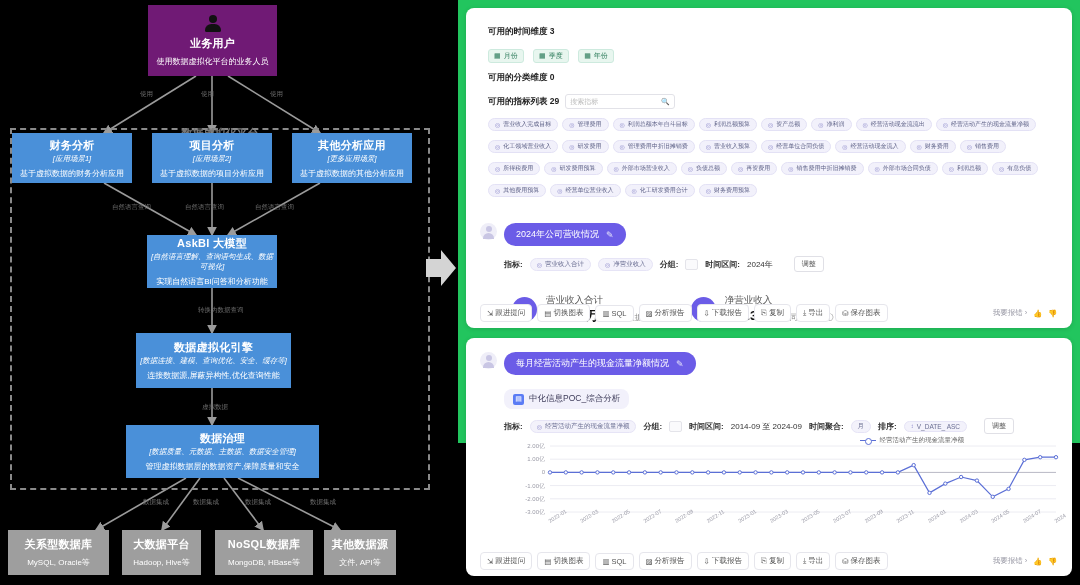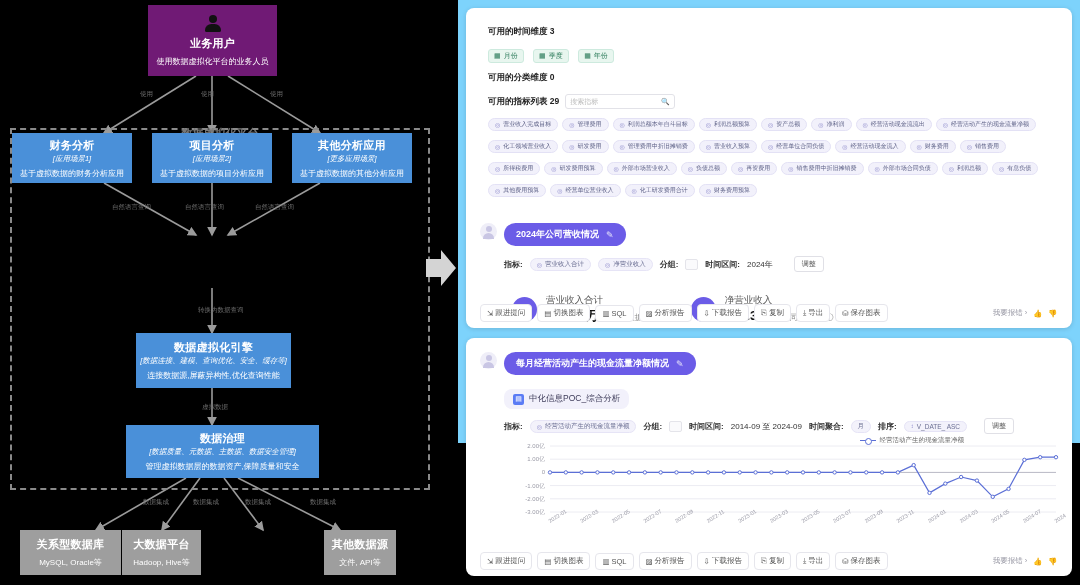--- a/index.html
+++ b/index.html
@@ -35,21 +35,21 @@
   .usr-icon { width:18px; height:18px; margin-bottom:3px; position:relative; }
   .usr-icon::before{ content:""; position:absolute; left:5px; top:0; width:8px; height:8px;
                      border-radius:50%; background:#111; }
   .usr-icon::after{ content:""; position:absolute; left:1px; top:9px; width:16px; height:8px;
                     border-radius:8px 8px 2px 2px; background:#111; }
 
   
   #big-arrow { position:absolute; left:424px; top:246px; width:34px; height:44px; }
 
   
-  #right { position:absolute; left:458px; top:0; width:622px; height:443px; background:#7dd3fc; }
+  #right { position:absolute; left:458px; top:0; width:622px; height:443px; background:#22c55e; }
   .card { position:absolute; left:8px; width:606px; background:#fff; border-radius:8px;
           box-shadow:0 1px 5px rgba(0,0,0,.14); overflow:hidden; }
   #card-top { top:8px; height:320px; }
   #card-bot { top:338px; height:238px; }
 
   .sec-title { font-size:8.5px; font-weight:bold; color:#222; margin:0 0 6px 0; }
   .meta-pad { padding:18px 22px 0 22px; }
 
   .tag-green { display:inline-flex; align-items:center; gap:3px; background:#e8f6ef; color:#2f7d5d;
                border:1px solid #cdeade; border-radius:3px; padding:1px 5px; font-size:7px; margin-right:5px; }
@@ -64,21 +64,21 @@
 
   .tags-wrap { padding:4px 22px 10px 22px; }
 
   .q-row { display:flex; align-items:flex-start; gap:7px; padding:12px 14px 0 14px; }
   .avatar { width:17px; height:17px; border-radius:50%; background:#efeef8; flex:none; position:relative; }
   .avatar::before{ content:""; position:absolute; left:5.5px; top:3px; width:6px; height:6px;
                    border-radius:50%; background:#c9c6e4; }
   .avatar::after{ content:""; position:absolute; left:3px; top:10px; width:11px; height:6px;
                   border-radius:6px 6px 0 0; background:#c9c6e4; }
   .q-bubble { background:#6b5ce7; color:#fff; border-radius:13px; padding:5px 12px;
-              font-size:9px; display:flex; align-items:center; gap:7px;font-weight:bold; }
+              font-size:9px; display:flex; align-items:center; gap:7px; }
   .pencil { opacity:.85; font-size:9px; }
 
   .ans-body { margin:10px 14px 0 38px; }
 
   .filters { display:flex; align-items:center; gap:7px; font-size:8px; color:#333;
              flex-wrap:wrap; }
   .filters b { font-weight:bold; }
   .f-chip { display:inline-flex; align-items:center; gap:3px; background:#f3f2fb; color:#6b6f93;
             border:1px solid #e6e4f6; border-radius:9px; padding:1px 6px; font-size:6.5px; }
   .mini-box { display:inline-block; width:13px; height:11px; border:1px solid #e4e4ea;
@@ -168,40 +168,49 @@
     <div class="t1">项目分析</div>
     <div class="t2">[应用场景2]</div>
     <div class="t3">基于虚拟数据的项目分析应用</div>
   </div>
   <div class="dg-box dg-blue" style="left:292px; top:133px; width:120px; height:50px;">
     <div class="t1">其他分析应用</div>
     <div class="t2">[更多应用场景]</div>
     <div class="t3">基于虚拟数据的其他分析应用</div>
   </div>
 
+  <div class="dg-box dg-blue" style="left:147px; top:235px; width:130px; height:53px;">
+    <div class="t1">AskBI 大模型</div>
+    <div class="t2">[自然语言理解、查询语句生成、数据可视化]</div>
+    <div class="t3">实现自然语言BI问答和分析功能</div>
+  </div>
 
   <div class="dg-box dg-blue" style="left:136px; top:333px; width:155px; height:55px;">
     <div class="t1">数据虚拟化引擎</div>
     <div class="t2">[数据连接、建模、查询优化、安全、缓存等]</div>
     <div class="t3">连接数据源,屏蔽异构性,优化查询性能</div>
   </div>
 
   <div class="dg-box dg-blue" style="left:126px; top:425px; width:193px; height:53px;">
     <div class="t1">数据治理</div>
     <div class="t2">[数据质量、元数据、主数据、数据安全管理]</div>
     <div class="t3">管理虚拟数据层的数据资产,保障质量和安全</div>
   </div>
 
-  <div class="dg-box dg-gray" style="left:20px; top:530px; width:101px; height:45px;">
+  <div class="dg-box dg-gray" style="left:8px; top:530px; width:101px; height:45px;">
     <div class="t1">关系型数据库</div>
     <div class="t3">MySQL, Oracle等</div>
   </div>
   <div class="dg-box dg-gray" style="left:122px; top:530px; width:79px; height:45px;">
     <div class="t1">大数据平台</div>
     <div class="t3">Hadoop, Hive等</div>
+  </div>
+  <div class="dg-box dg-gray" style="left:215px; top:530px; width:98px; height:45px;">
+    <div class="t1">NoSQL数据库</div>
+    <div class="t3">MongoDB, HBase等</div>
   </div>
   <div class="dg-box dg-gray" style="left:324px; top:530px; width:72px; height:45px;">
     <div class="t1">其他数据源</div>
     <div class="t3">文件, API等</div>
   </div>
 
   <div class="edge-lbl" style="left:140px; top:90px;">使用</div>
   <div class="edge-lbl" style="left:201px; top:90px;">使用</div>
   <div class="edge-lbl" style="left:270px; top:90px;">使用</div>
   <div class="edge-lbl" style="left:112px; top:203px;">自然语言查询</div>

